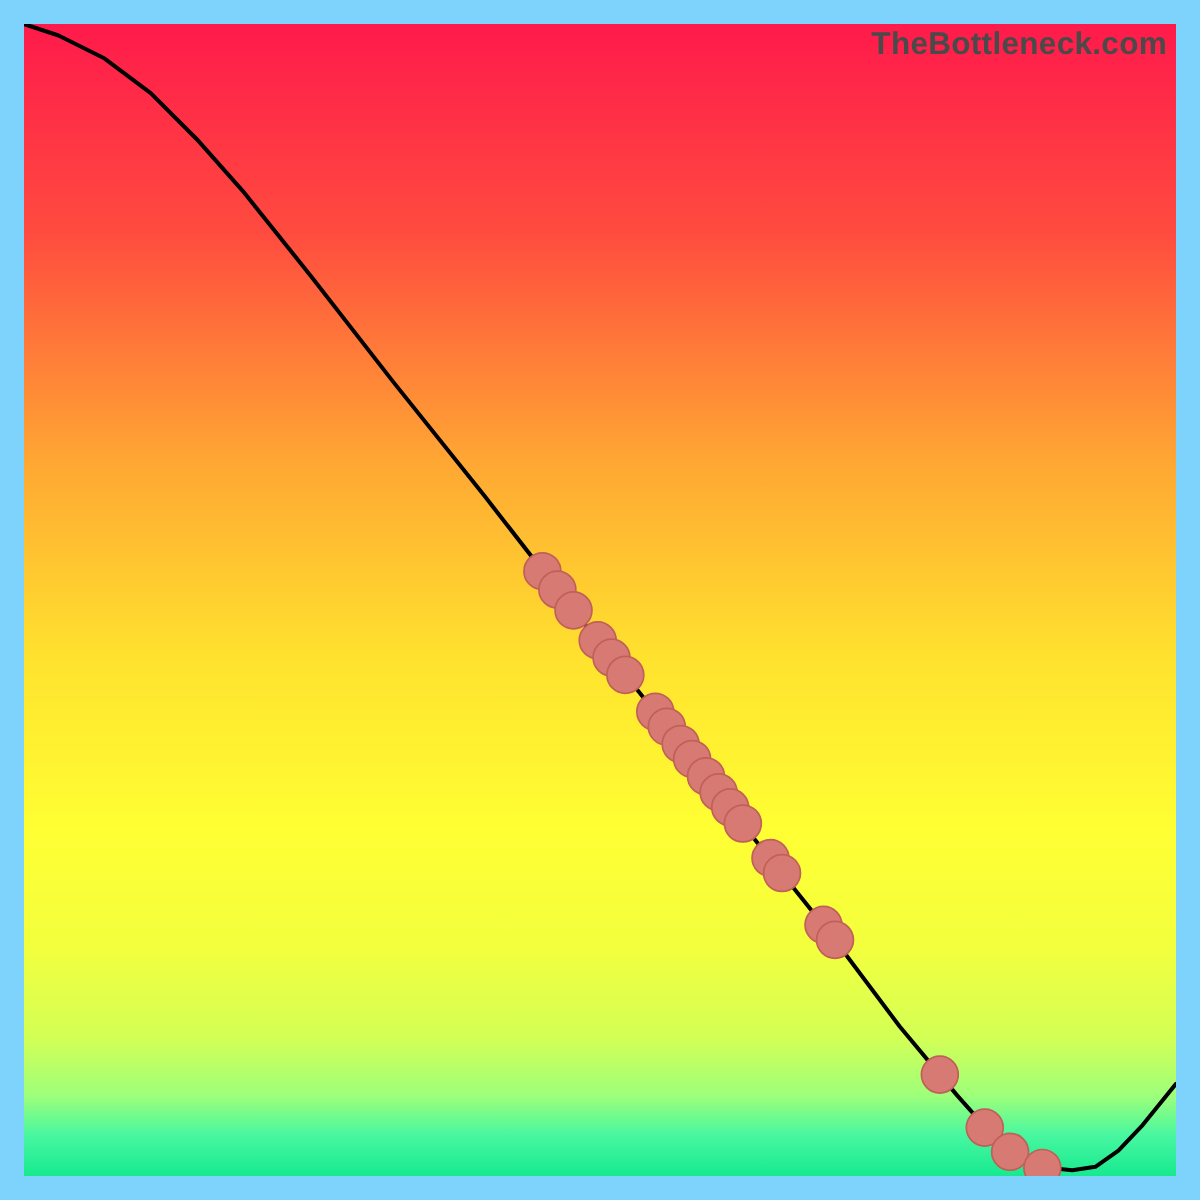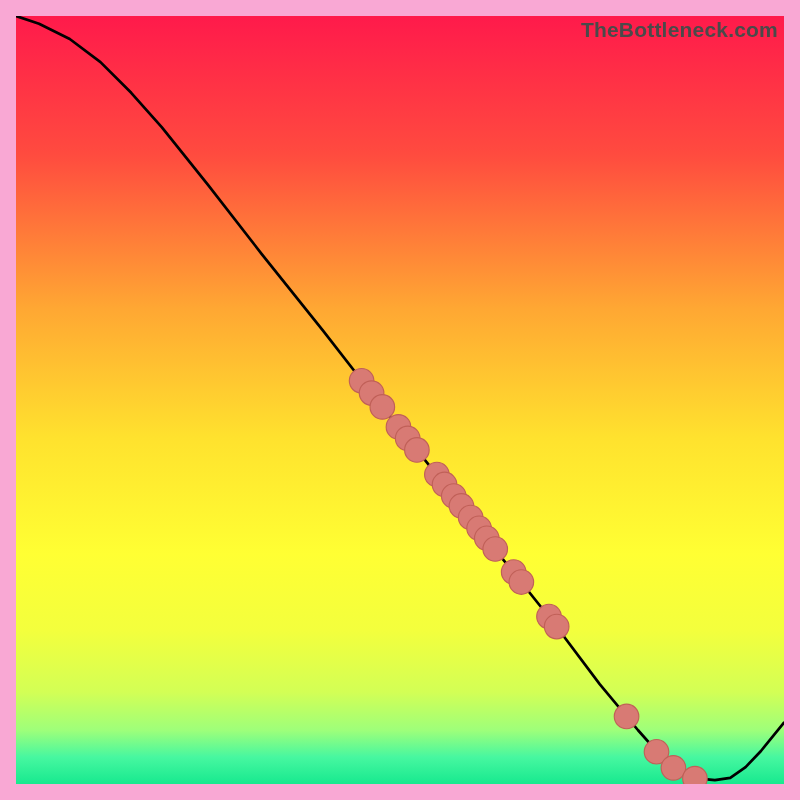--- a/index.html
+++ b/index.html
@@ -8,21 +8,21 @@
     width: 800px;
     height: 800px;
     background: #000;
     overflow: hidden;
     font-family: Arial, Helvetica, sans-serif;
   }
   .stage {
     position: relative;
     width: 800px;
     height: 800px;
-    background: #f9a8d4;
+    background: #7dd3fc;
   }
   .plot {
     position: absolute;
     left: 16px;
     top: 16px;
     width: 768px;
     height: 768px;
   }
   .gradient {
     position: absolute;

